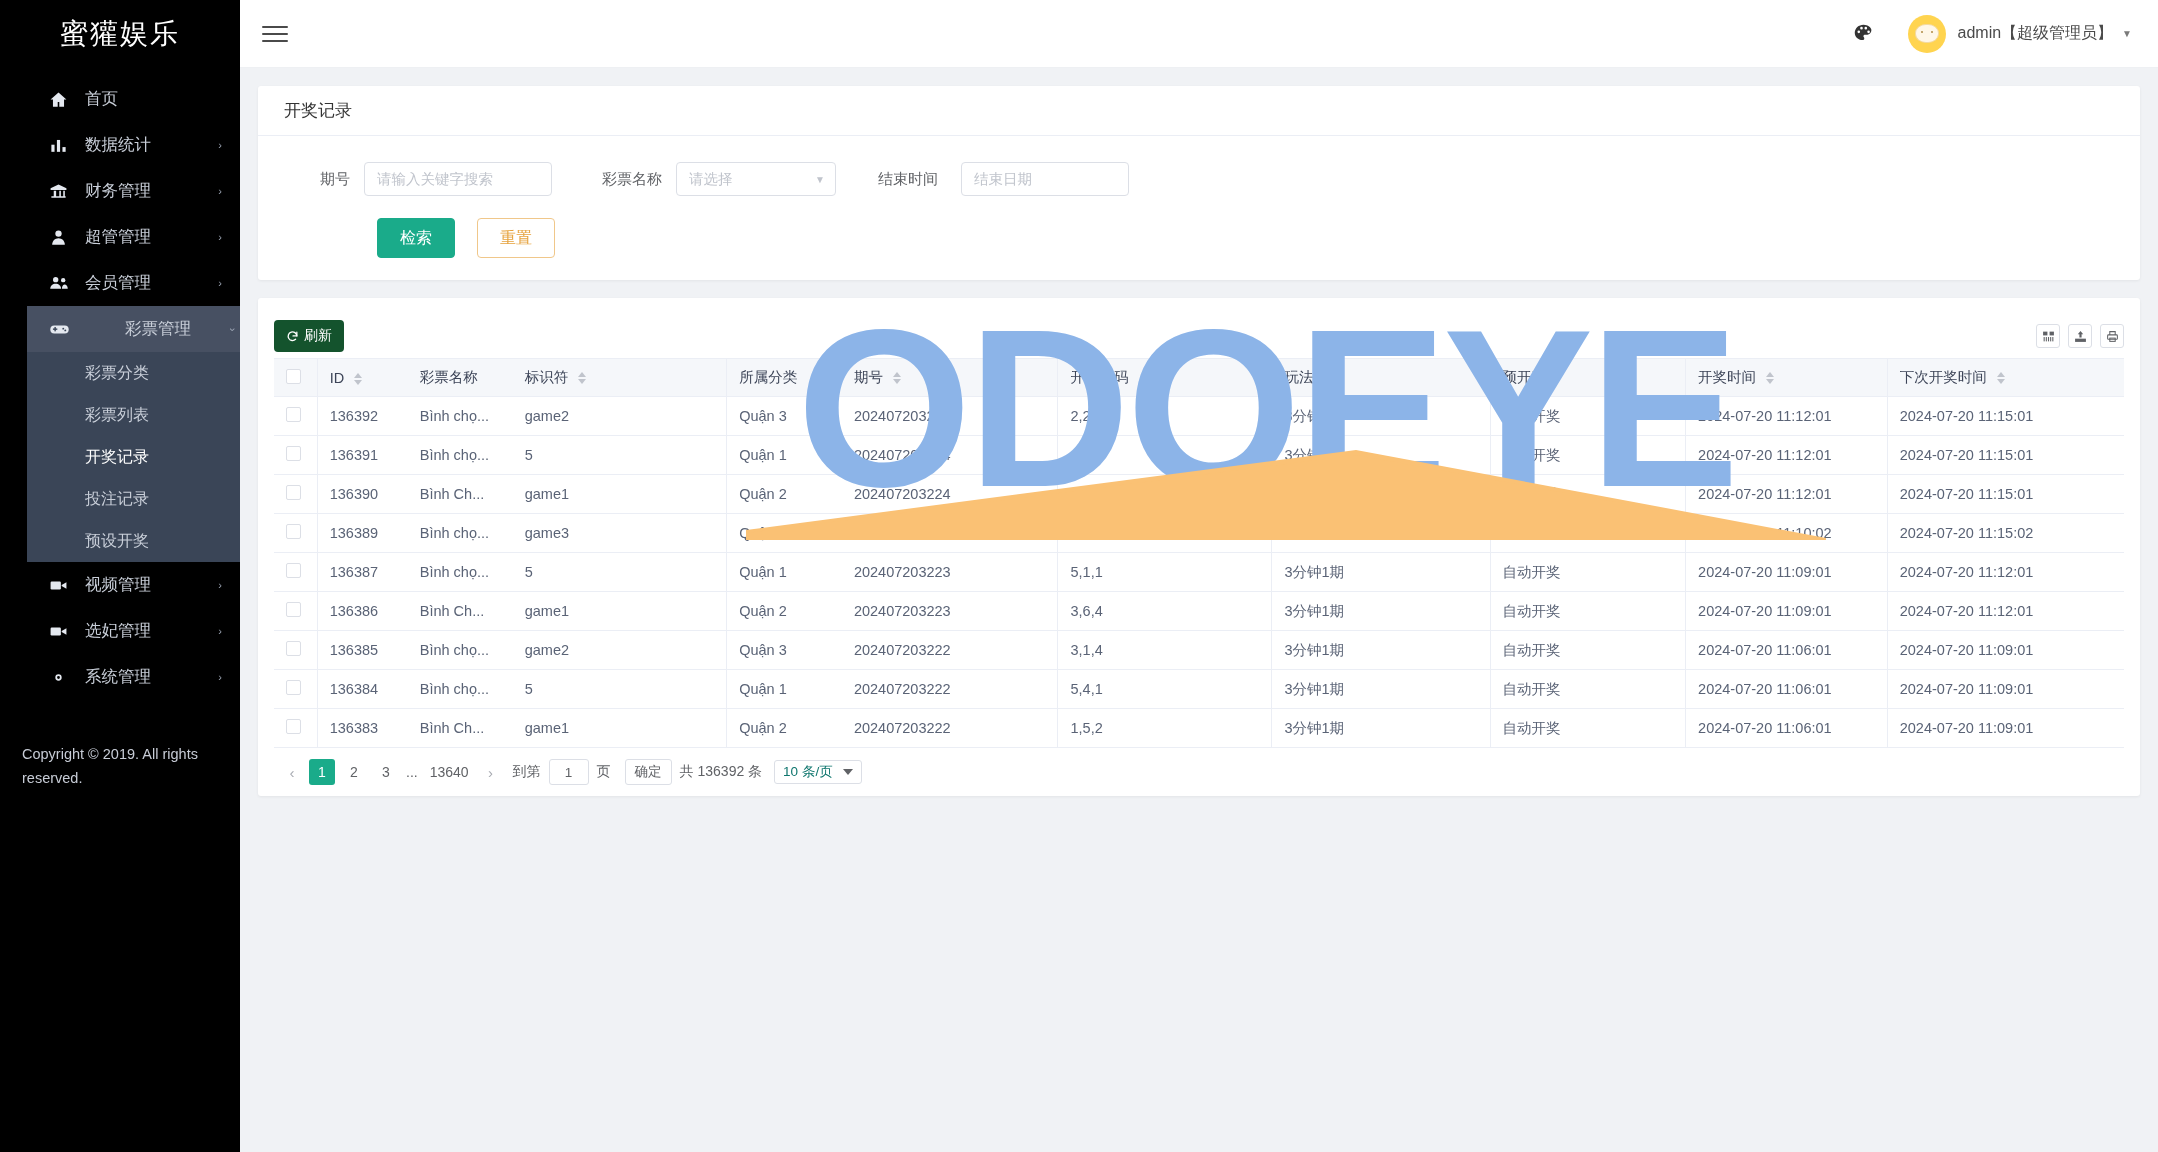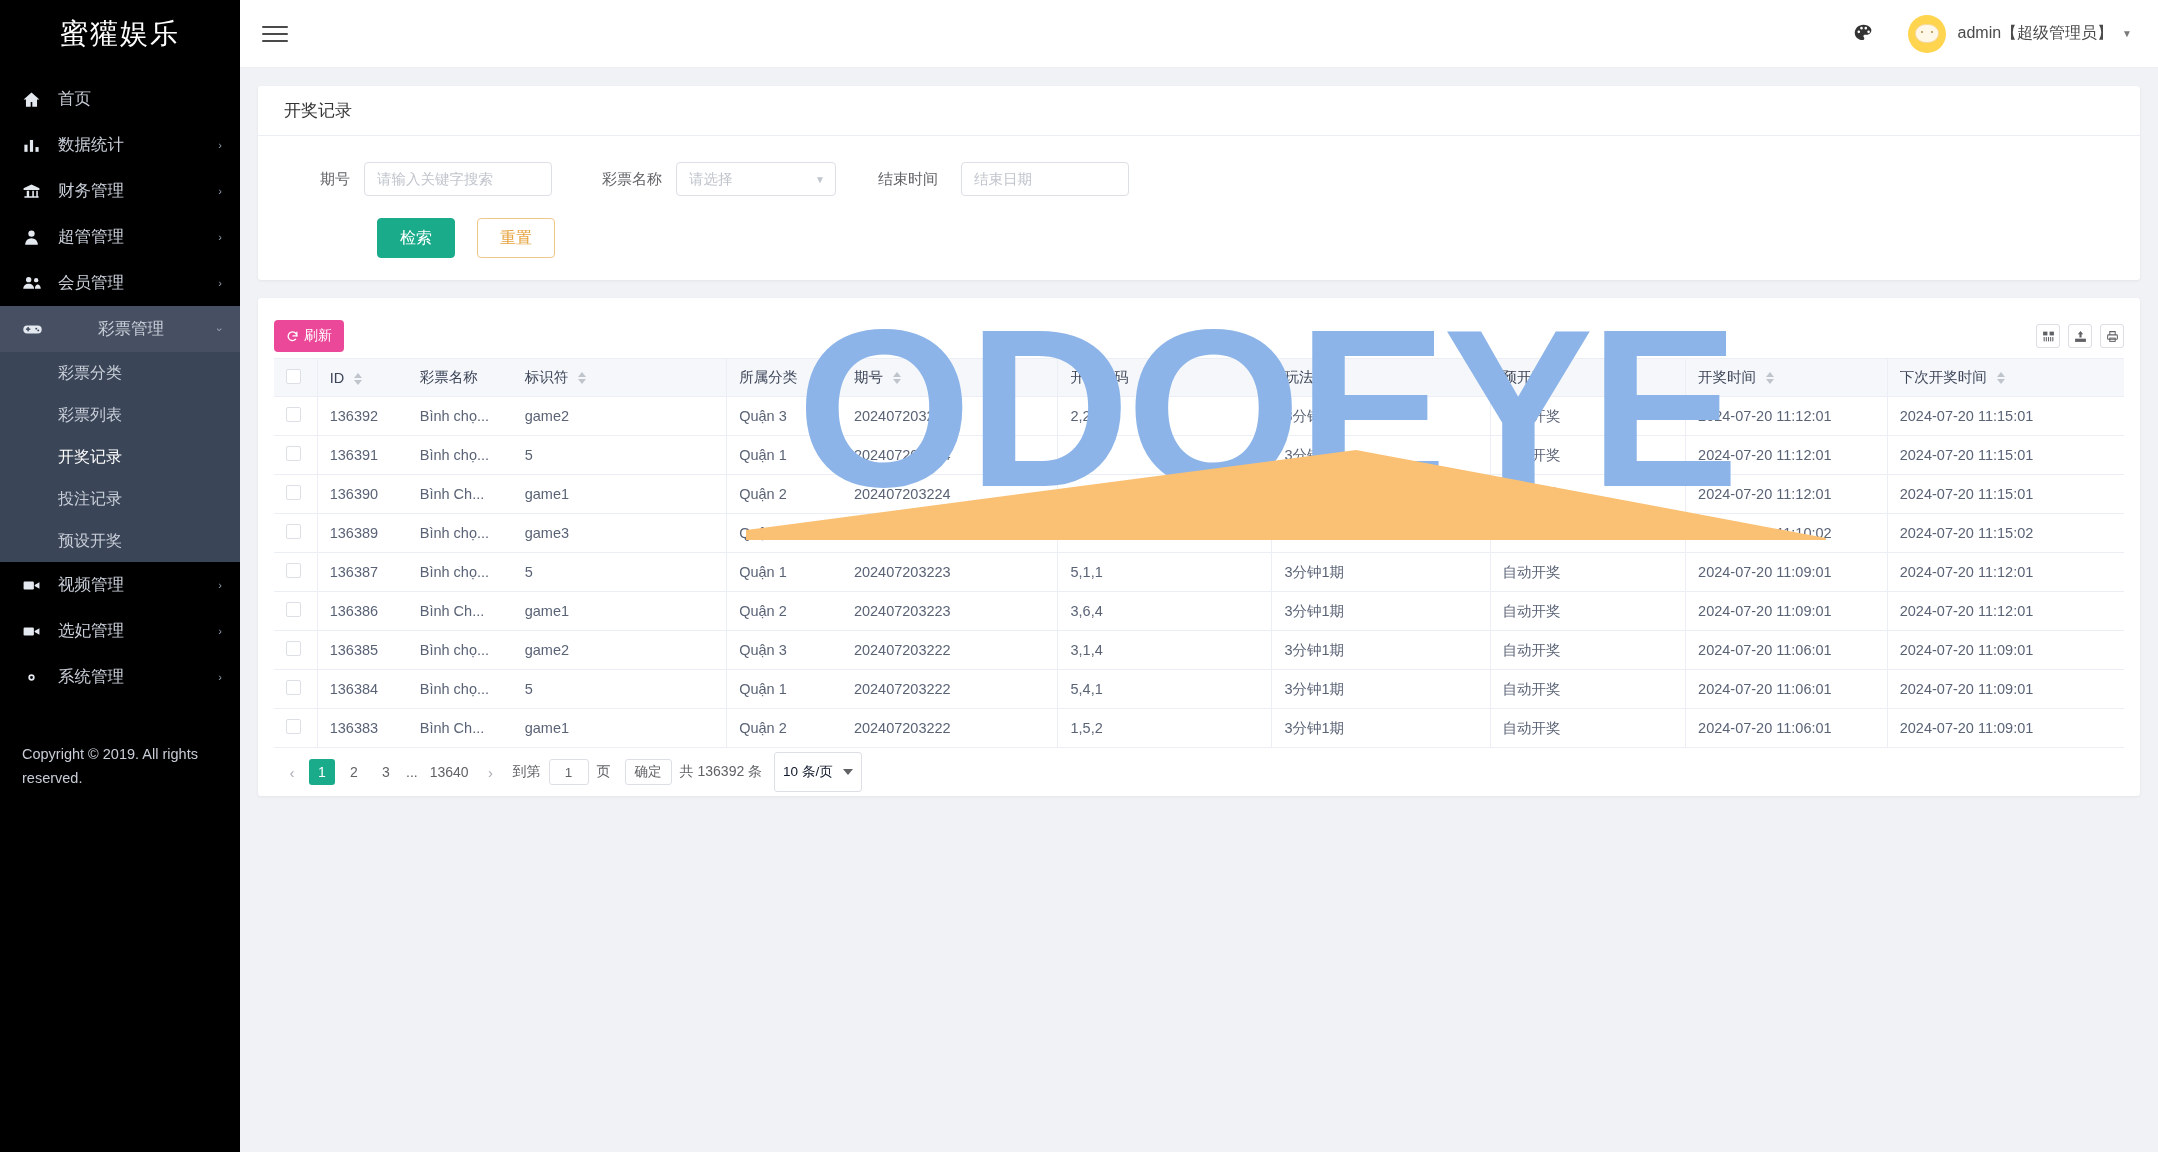--- a/index.html
+++ b/index.html
@@ -16,21 +16,21 @@
     width: 240px; min-width: 240px; height: 1152px;
     background: #000000;
     color: #c6ccd8;
     position: relative;
     overflow: hidden;
   }
   .brand {
     height: 68px; display: flex; align-items: center; justify-content: center;
     color: #ffffff; font-size: 28px; letter-spacing: 2px; font-weight: 400;
   }
-  .menu { padding-top: 8px; }
+  .menu { padding-top: 8px; padding-left: 27px; }
   .menu-item {
     height: 46px; display: flex; align-items: center;
     padding-left: 22px; padding-right: 18px;
     font-size: 16.5px; color: #c9cfd9; cursor: pointer;
     position: relative;
   }
   .menu-item.active { background: #475062; gap: 40px; }
   .menu-item .mi-icon {
     width: 26px; min-width: 26px; display: inline-flex; align-items: center;
     color: #e4e8ef; margin-right: 10px;
@@ -118,21 +118,21 @@
     display:inline-flex; align-items:center; justify-content:center;
     padding: 0 22px; cursor: pointer; border: 1px solid transparent;
     white-space: nowrap;
   }
   .btn-primary { background: #1aab8a; color:#fff; border-color:#1aab8a; }
   .btn-warn { background:#fff; color:#e6a23c; border-color:#f0c78a; margin-left: 22px; }
 
   .table-card { margin-top: 18px; padding: 16px 16px 0 16px; }
   .table-toolbar { display:flex; align-items:center; height: 44px; }
   .btn-refresh {
-    height: 32px; background:#ec4899; color:#fff; border-radius:4px;
+    height: 32px; background:#14532d; color:#fff; border-radius:4px;
     font-size: 14px; display:inline-flex; align-items:center; padding: 0 12px;
     cursor:pointer; gap: 5px;
   }
   .tool-icons { margin-left:auto; display:flex; gap: 8px; }
   .tool-ic {
     width: 24px; height: 24px; border: 1px solid #dcdfe6; border-radius: 3px;
     display:flex; align-items:center; justify-content:center; cursor:pointer; background:#fff;
   }
 
   table.grid { width: 100%; border-collapse: collapse; table-layout: fixed; }
@@ -172,22 +172,22 @@
     width: 40px; height: 26px; border:1px solid #dcdfe6; border-radius:3px;
     display:flex; align-items:center; justify-content:center; font-size:13.5px; color:#606266;
     background:#fff;
   }
   .pg-confirm {
     height: 26px; border:1px solid #dcdfe6; border-radius:3px; background:#fff;
     display:flex; align-items:center; padding: 0 9px; font-size:13.5px; color:#606266; cursor:pointer;
     margin-left: 6px;
   }
   .pg-size {
-    height: 40px; border:1px solid #dcdfe6; border-radius:3px; background:#fff;
-    display:flex; align-items:center; padding: 0 8px; font-size:13.5px; color:#0f172a;
+    height: 24px; border:1px solid #dcdfe6; border-radius:3px; background:#fff;
+    display:flex; align-items:center; padding: 0 8px; font-size:13.5px; color:#0f766e;
     cursor:pointer; gap: 10px; margin-left: 4px;
   }
   .pg-size .dn { width:0;height:0;border-left:5px solid transparent;border-right:5px solid transparent;border-top:6px solid #606266; }
 
   
   .watermark {
     position: absolute; left: 466px; top: 300px;
     width: 1120px; height: 240px;
     pointer-events: none; z-index: 50;
   }

